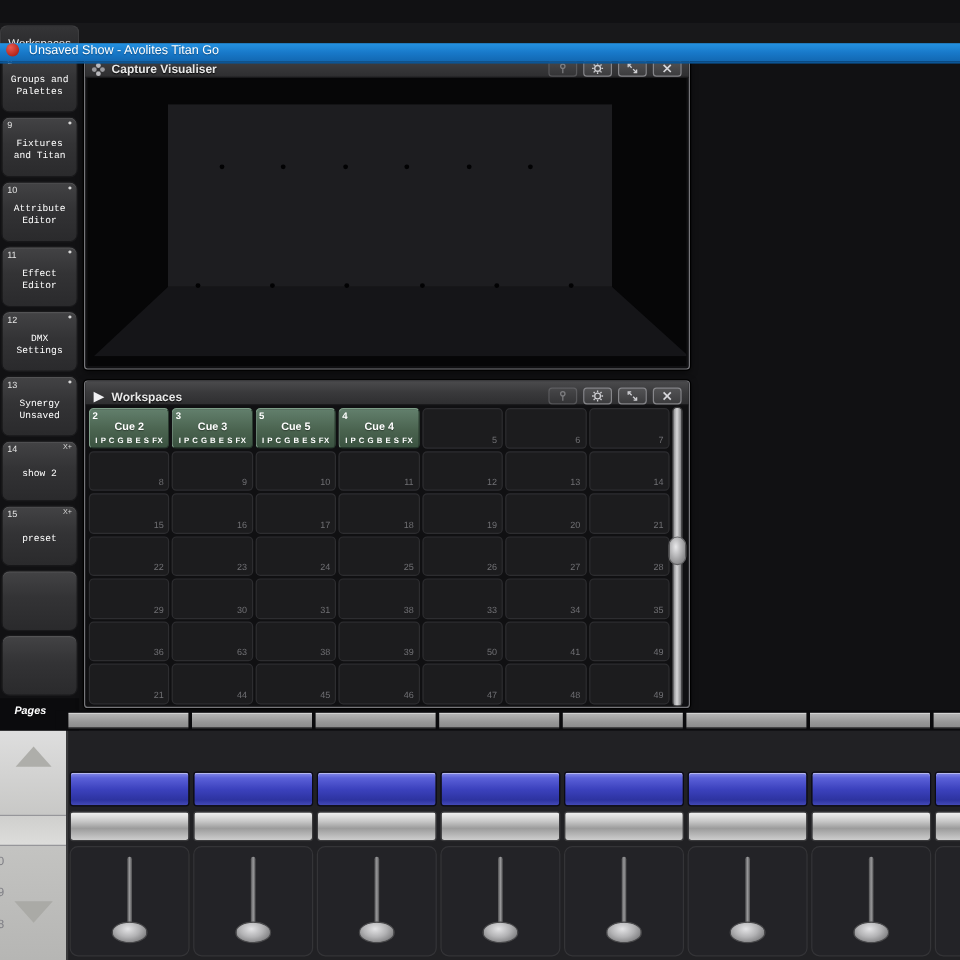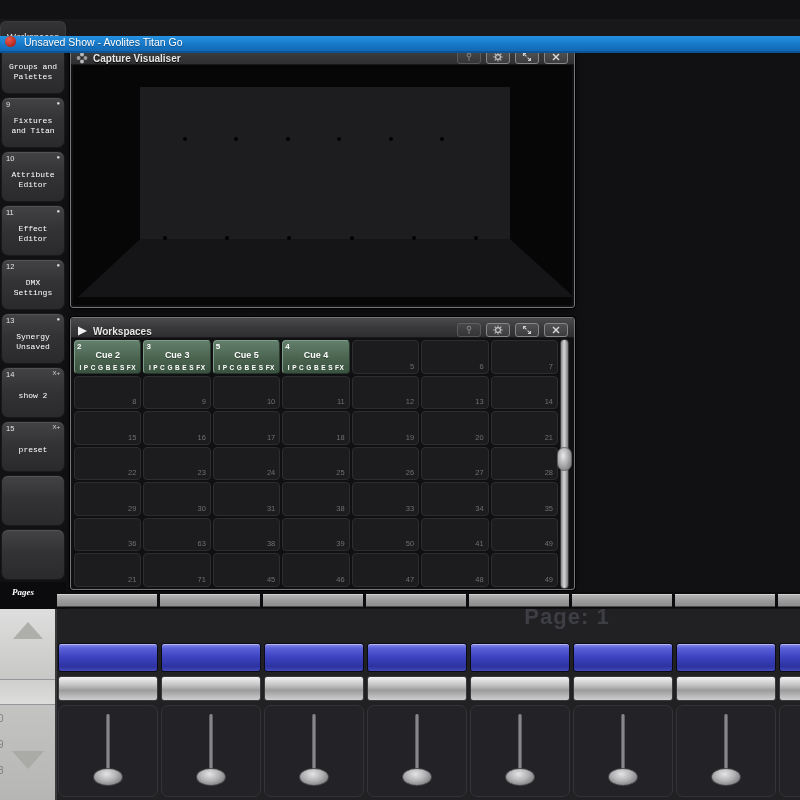--- a/index.html
+++ b/index.html
@@ -30,21 +30,21 @@
   .side-btn { height:51px; margin-bottom:3px; position:relative; color:#fff;
     background:linear-gradient(180deg,#434345 0%,#333335 45%,#2a2a2c 100%);
     border:1px solid #19191b; border-radius:7px;
     box-shadow:inset 0 1px 0 rgba(255,255,255,.09); }
   .side-btn .num { position:absolute; top:2px; left:4px; font-size:7.5px; color:#e4e4e4; }
   .side-btn .corner { position:absolute; top:2px; right:4px; font-size:6px; color:#d8d8d8; }
   .side-btn .lbl { position:absolute; left:3px; right:3px; top:9px; bottom:2px;
     display:flex; align-items:center; justify-content:center; text-align:center;
     font-size:8px; line-height:1.3;font-family:Liberation Mono, monospace; }
 
-  .pages-label-bar { position:absolute; left:0; top:582px; width:66px; height:27px; background:#0b0b0d;font-family:Liberation Serif, serif; }
+  .pages-label-bar { position:absolute; left:0; top:582px; width:66px; height:27px; background:#0b0b0d; }
   .pages-label { color:#fff; font-size:9px; font-weight:bold; font-style:italic; margin:5px 0 0 12px; }
 
   
   .window { position:absolute; left:70px; width:505px; background:#101012;
     border:1px solid #76767a; border-radius:3px; box-shadow:0 0 0 1px #000, 0 2px 6px rgba(0,0,0,.6); }
   #visualiser-window { top:44px; height:264px; }
   #playbacks-window  { top:317px; height:273px; }
   .win-titlebar { height:20px; display:flex; align-items:flex-end; border-radius:2px 2px 0 0;
     background:linear-gradient(180deg,#4a4a4c 0%,#39393b 50%,#2e2e30 100%);
     border-bottom:1px solid #19191b; }
@@ -438,21 +438,21 @@
       <div class="pb-cell">
         <span class="cellnum">41</span>
       </div>
       <div class="pb-cell">
         <span class="cellnum">49</span>
       </div>
       <div class="pb-cell">
         <span class="cellnum">21</span>
       </div>
       <div class="pb-cell">
-        <span class="cellnum">71</span>
+        <span class="cellnum">44</span>
       </div>
       <div class="pb-cell">
         <span class="cellnum">45</span>
       </div>
       <div class="pb-cell">
         <span class="cellnum">46</span>
       </div>
       <div class="pb-cell">
         <span class="cellnum">47</span>
       </div>
@@ -473,21 +473,20 @@
     <div class="page-seg"></div>
     <div class="page-seg"></div>
     <div class="page-seg"></div>
     <div class="page-seg"></div>
     <div class="page-seg"></div>
     <div class="page-seg"></div>
     <div class="page-seg"></div>
   </div>
 
 <div class="fader-bank">
-  <div class="page-indicator">Page: 1</div>
   <div class="frow row-blue">
       <div class="btn-blue"></div>
       <div class="btn-blue"></div>
       <div class="btn-blue"></div>
       <div class="btn-blue"></div>
       <div class="btn-blue"></div>
       <div class="btn-blue"></div>
       <div class="btn-blue"></div>
       <div class="btn-blue"></div>
     </div>

